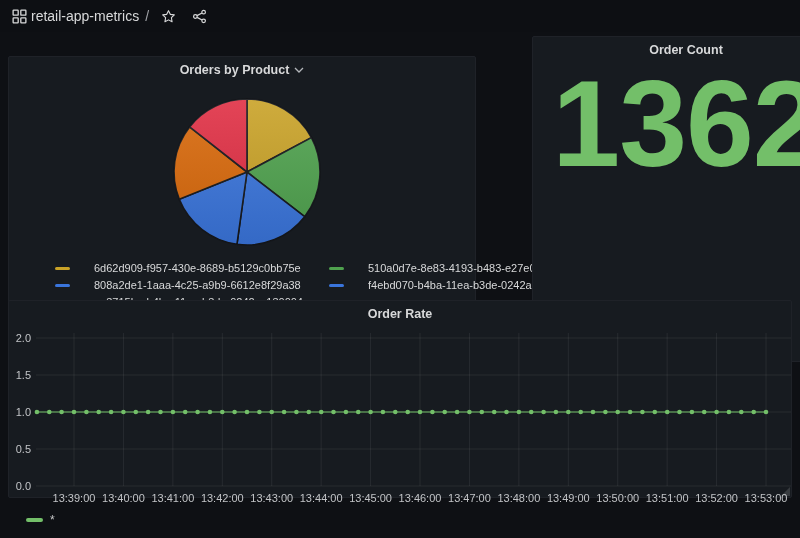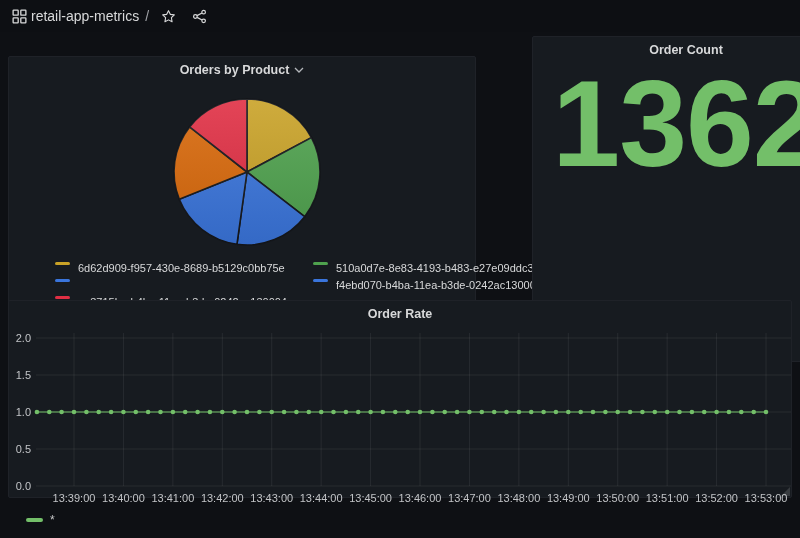--- a/index.html
+++ b/index.html
@@ -37,21 +37,21 @@
   .resize-handle{
     position:absolute;right:1px;bottom:1px;width:0;height:0;cursor:nwse-resize;
     border-bottom:9px solid rgba(255,255,255,0.14);border-left:9px solid transparent;
   }
   
   #pie-svg{position:absolute;left:0;top:0}
   .pie-legend{
     position:absolute;left:46px;bottom:5px;display:grid;
     grid-template-columns:max-content max-content;column-gap:26px;row-gap:5px;
   }
-  .legend-item{display:flex;align-items:flex-start;gap:8px;cursor:pointer}
+  .legend-item{display:flex;align-items:center;gap:24px;cursor:pointer}
   .legend-dash{width:15px;height:3px;border-radius:2px;flex:none}
   .legend-label{font-size:11px;color:#d8d9da;white-space:nowrap}
   
   .stat-body{
     position:absolute;left:0;top:26px;right:0;bottom:0;
     display:flex;justify-content:center;
   }
   .stat-value{font-size:122px;font-weight:bold;line-height:1;letter-spacing:-1px}
   
   #rate-svg{position:absolute;left:0;top:0}
@@ -117,20 +117,21 @@
       <div class="legend-item">
         <span class="legend-dash" style="background: rgb(201, 162, 39);"></span>
         <span class="legend-label">6d62d909-f957-430e-8689-b5129c0bb75e</span>
       </div>
       <div class="legend-item">
         <span class="legend-dash" style="background: rgb(79, 162, 78);"></span>
         <span class="legend-label">510a0d7e-8e83-4193-b483-e27e09ddc34d</span>
       </div>
       <div class="legend-item">
         <span class="legend-dash" style="background: rgb(58, 117, 220);"></span>
+        <span class="legend-label">808a2de1-1aaa-4c25-a9b9-6612e8f29a38</span>
       </div>
       <div class="legend-item">
         <span class="legend-dash" style="background: rgb(58, 117, 220);"></span>
         <span class="legend-label">f4ebd070-b4ba-11ea-b3de-0242ac130004</span>
       </div>
       <div class="legend-item">
         <span class="legend-dash" style="background: rgb(224, 47, 68);"></span>
         <span class="legend-label">ee3715be-b4ba-11ea-b3de-0242ac130004</span>
       </div>
     </div>

